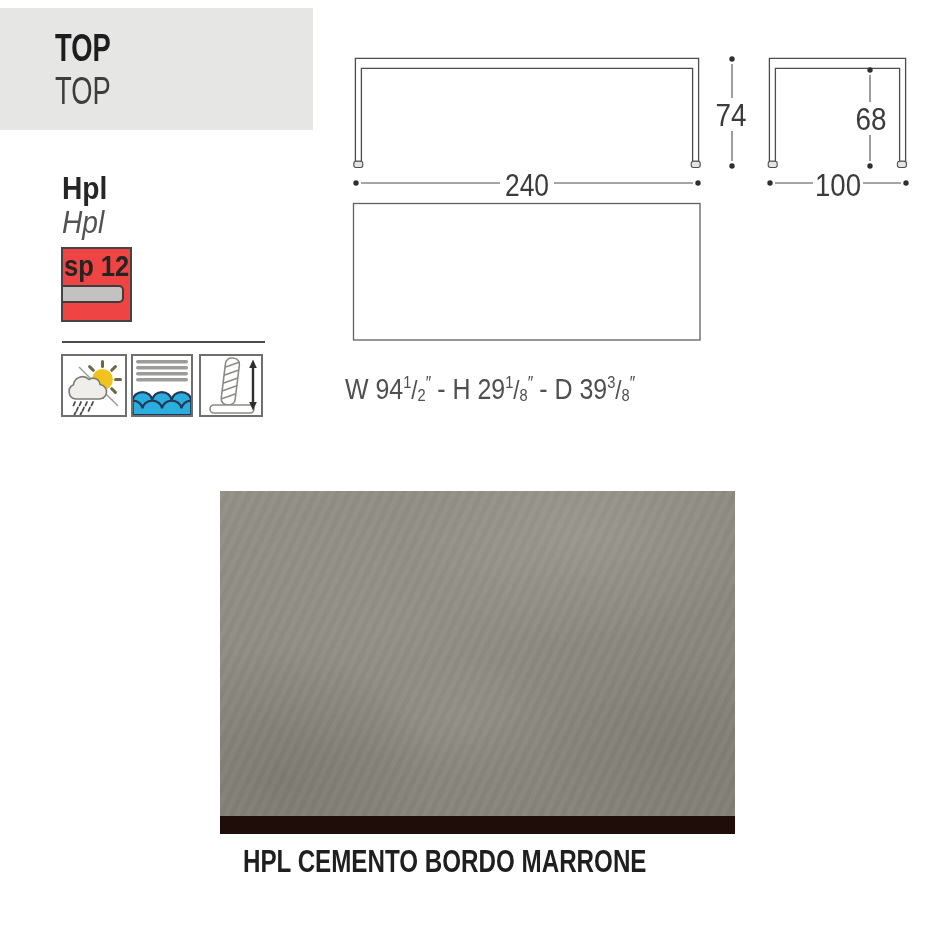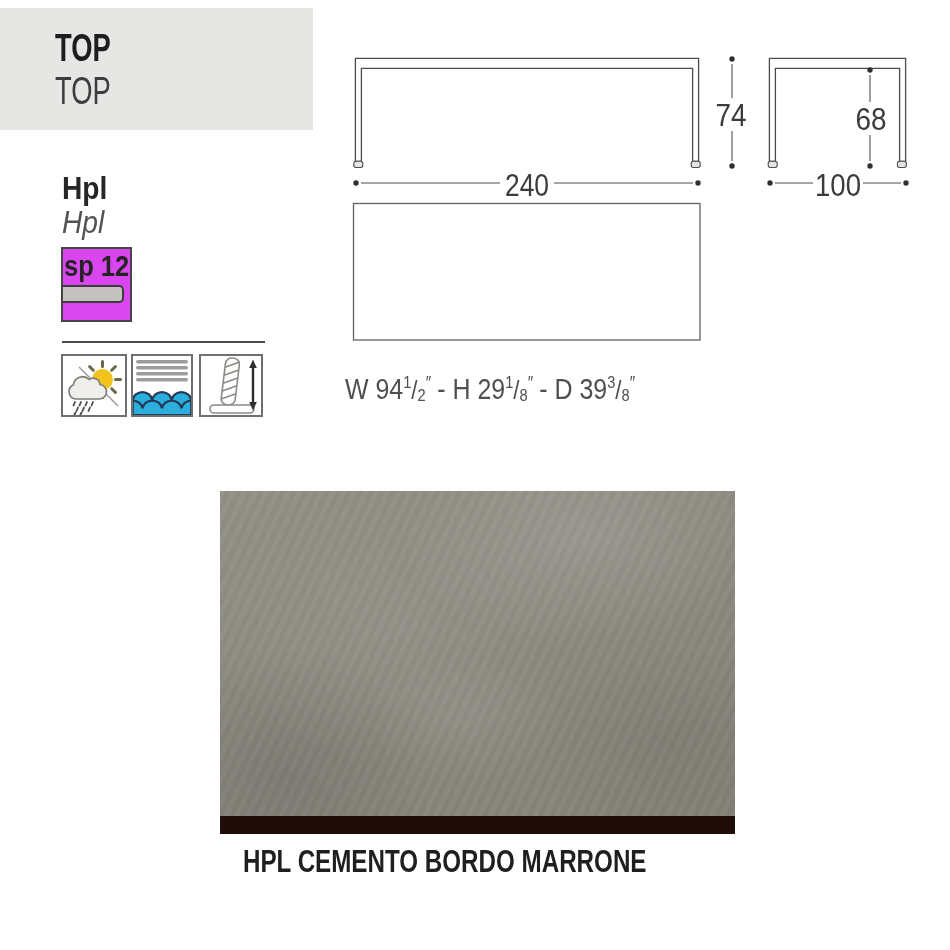--- a/index.html
+++ b/index.html
@@ -14,21 +14,21 @@
            line-height:1;transform:scaleX(.72);transform-origin:0 0;white-space:nowrap;}
 
   
   .hpl-b{position:absolute;left:62px;top:172px;font-size:32px;font-weight:700;color:#262626;
          line-height:1;transform:scaleX(.88);transform-origin:0 0;}
   .hpl-i{position:absolute;left:62px;top:206px;font-size:32px;font-style:italic;font-weight:400;
          color:#525252;line-height:1;transform:scaleX(.88);transform-origin:0 0;}
 
   
   .sp-box{position:absolute;left:61px;top:247px;width:71px;height:75px;border:2px solid #454545;
-          background:#d946ef;box-sizing:border-box;}
+          background:#ef4444;box-sizing:border-box;}
   .sp-label{position:absolute;left:1px;top:2px;font-size:30px;font-weight:700;color:#242424;
             line-height:1;transform:scaleX(.85);transform-origin:0 0;white-space:nowrap;}
   .sp-bar{position:absolute;left:0;top:36px;width:59px;height:14px;background:#c3c2c0;
           border:2px solid #3d3d3d;border-left:none;border-radius:0 5px 5px 0;}
 
   
   .r-box{position:absolute;left:148px;top:247px;width:74px;height:75px;border:2px solid #454545;
          background:#fff;box-sizing:border-box;}
   .r-gray{position:absolute;left:0;top:0;width:57px;height:58px;background:#b5b4b2;}
   .r-vline{position:absolute;left:57px;top:0;width:3px;height:63px;background:#3d3d3d;}

